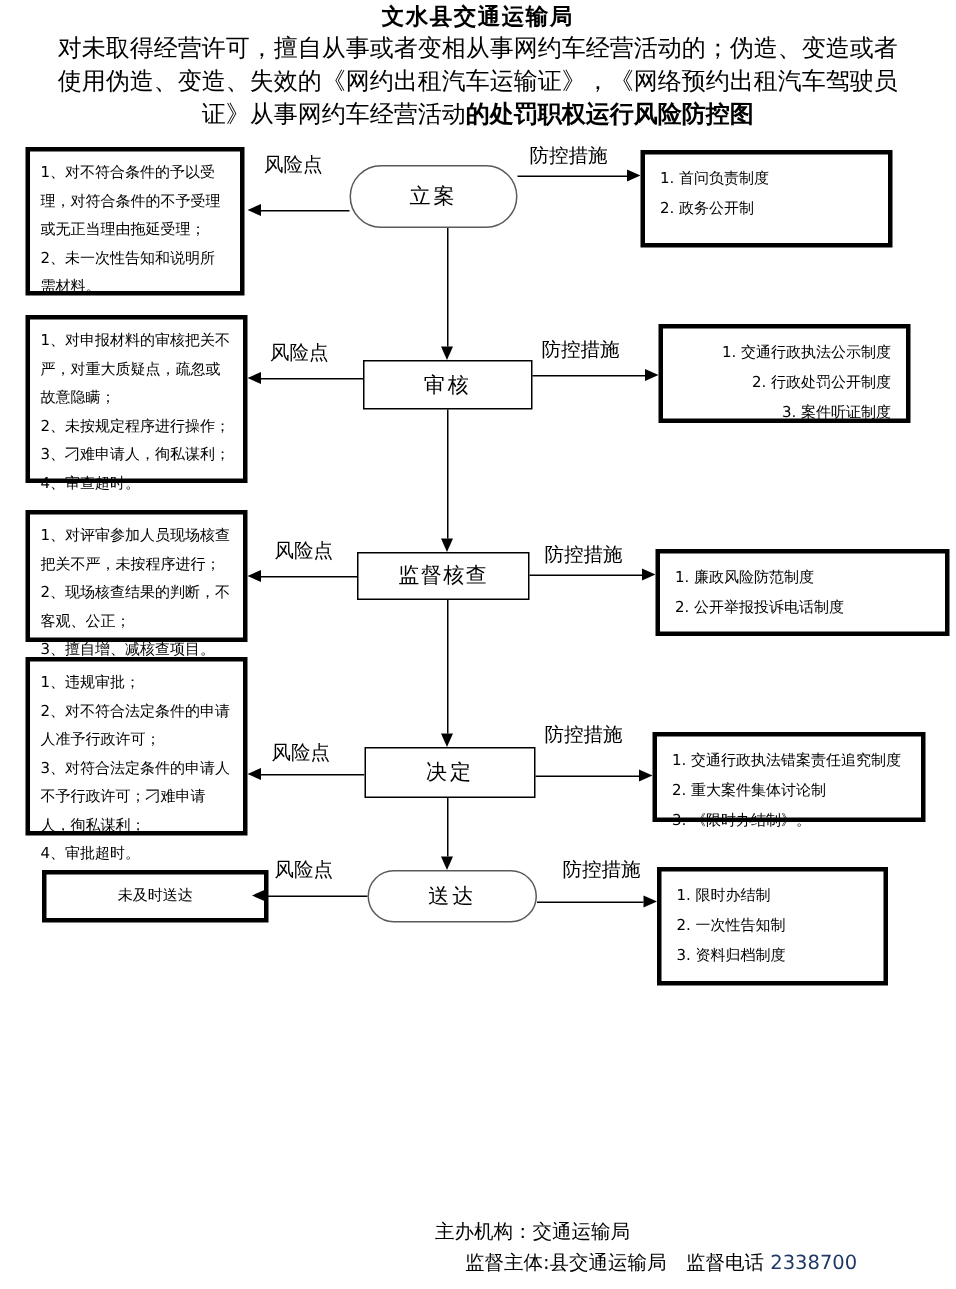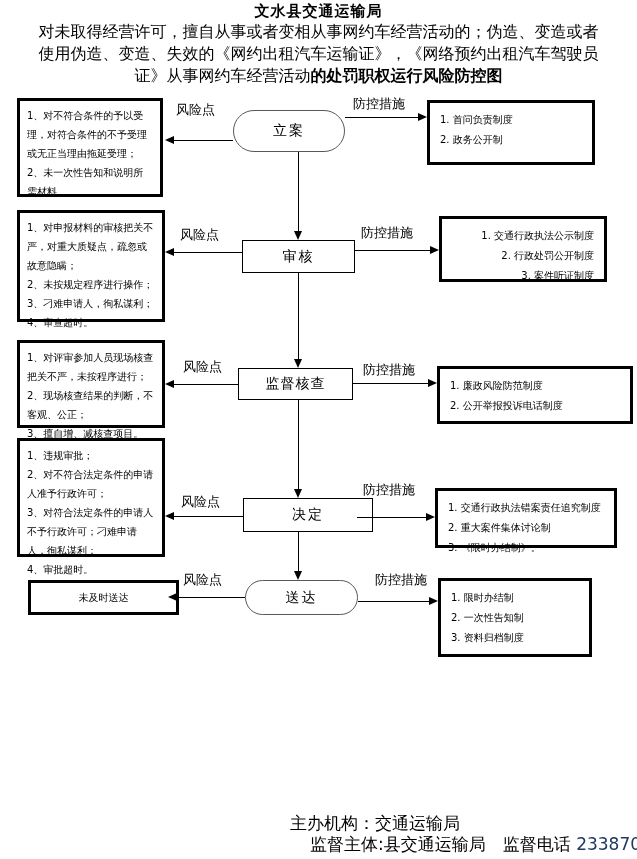--- a/index.html
+++ b/index.html
@@ -28,21 +28,21 @@
     display:flex; align-items:center; justify-content:center; font-size:14px;
     letter-spacing:2px;
   }
   .stadium { border-color:#595959; }
   .flow-label { position:absolute; font-size:13px; white-space:nowrap; }
   .hline { position:absolute; height:0; border-top:1px solid #000; }
   .vline { position:absolute; width:0; border-left:1px solid #000; }
   .head-left  { position:absolute; width:0; height:0; border-top:4px solid transparent; border-bottom:4px solid transparent; border-right:9px solid #000; }
   .head-right { position:absolute; width:0; height:0; border-top:4px solid transparent; border-bottom:4px solid transparent; border-left:9px solid #000; }
   .head-down  { position:absolute; width:0; height:0; border-left:4px solid transparent; border-right:4px solid transparent; border-top:9px solid #000; }
-  .footer-line { position:absolute; font-size:17px; white-space:nowrap; }
+  .footer-line { position:absolute; font-size:13px; white-space:nowrap; }
   .phone { color:#1f3864; }
 </style>
 </head>
 <body>
 
 <div class="page">
 
   <div class="title">文水县交通运输局</div>
   <div class="subtitle">
     <div>对未取得经营许可，擅自从事或者变相从事网约车经营活动的；伪造、变造或者</div>
@@ -99,21 +99,21 @@
   <div class="vline" style="left:298px; top:400px; height:89px;"></div>
   <div class="head-down" style="left:294px; top:489px;"></div>
 
   <div class="box" style="left:17px; top:438px; width:148px; height:119px;">1、违规审批；
 2、对不符合法定条件的申请人准予行政许可；
 3、对符合法定条件的申请人不予行政许可；刁难申请人，徇私谋利；
 4、审批超时。</div>
   <div class="flow-label" style="left:181px; top:493px;">风险点</div>
   <div class="head-left" style="left:165px; top:512px;"></div>
   <div class="hline" style="left:174px; top:516px; width:69px;"></div>
-  <div class="node" style="left:243px; top:498px; width:130px; height:34px;">决定</div>
+  <div class="node" style="left:243px; top:498px; width:114px; height:34px;">决定</div>
   <div class="hline" style="left:357px; top:517px; width:69px;"></div>
   <div class="head-right" style="left:426px; top:513px;"></div>
   <div class="flow-label" style="left:363px; top:481px;">防控措施</div>
   <div class="box measure" style="left:435px; top:488px; width:182px; height:60px;">1. 交通行政执法错案责任追究制度
 2. 重大案件集体讨论制
 3. 《限时办结制》。</div>
 
   <div class="vline" style="left:298px; top:532px; height:39px;"></div>
   <div class="head-down" style="left:294px; top:571px;"></div>
 

